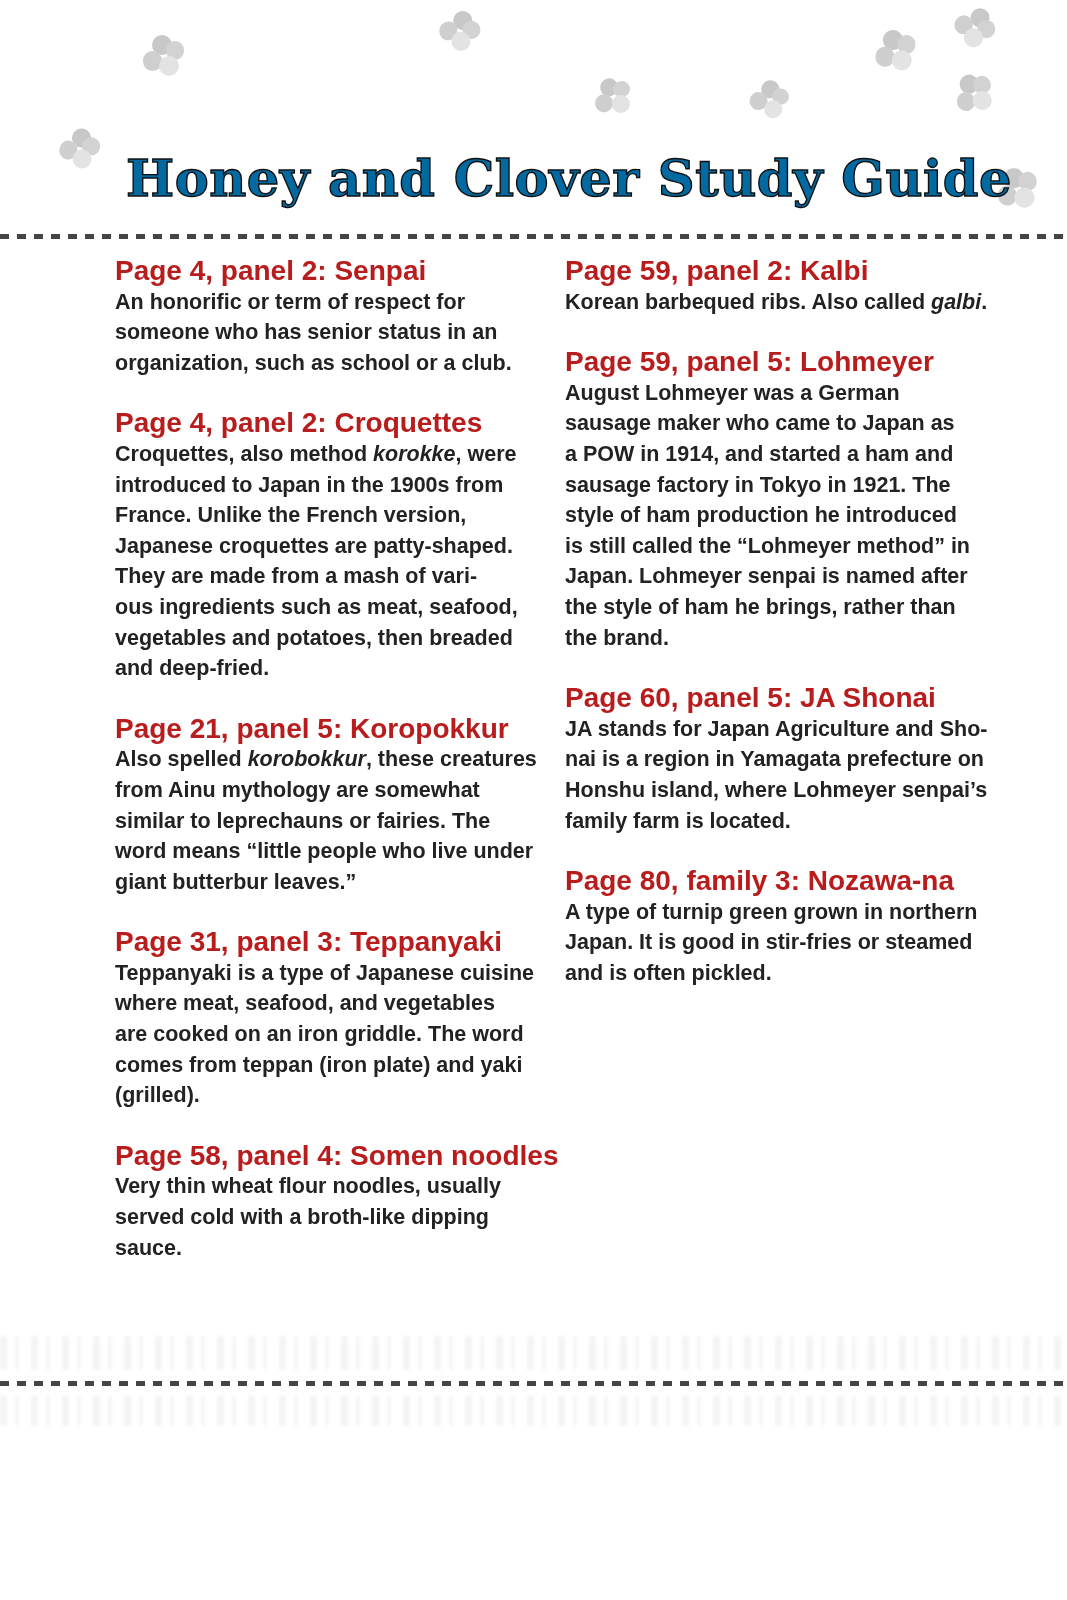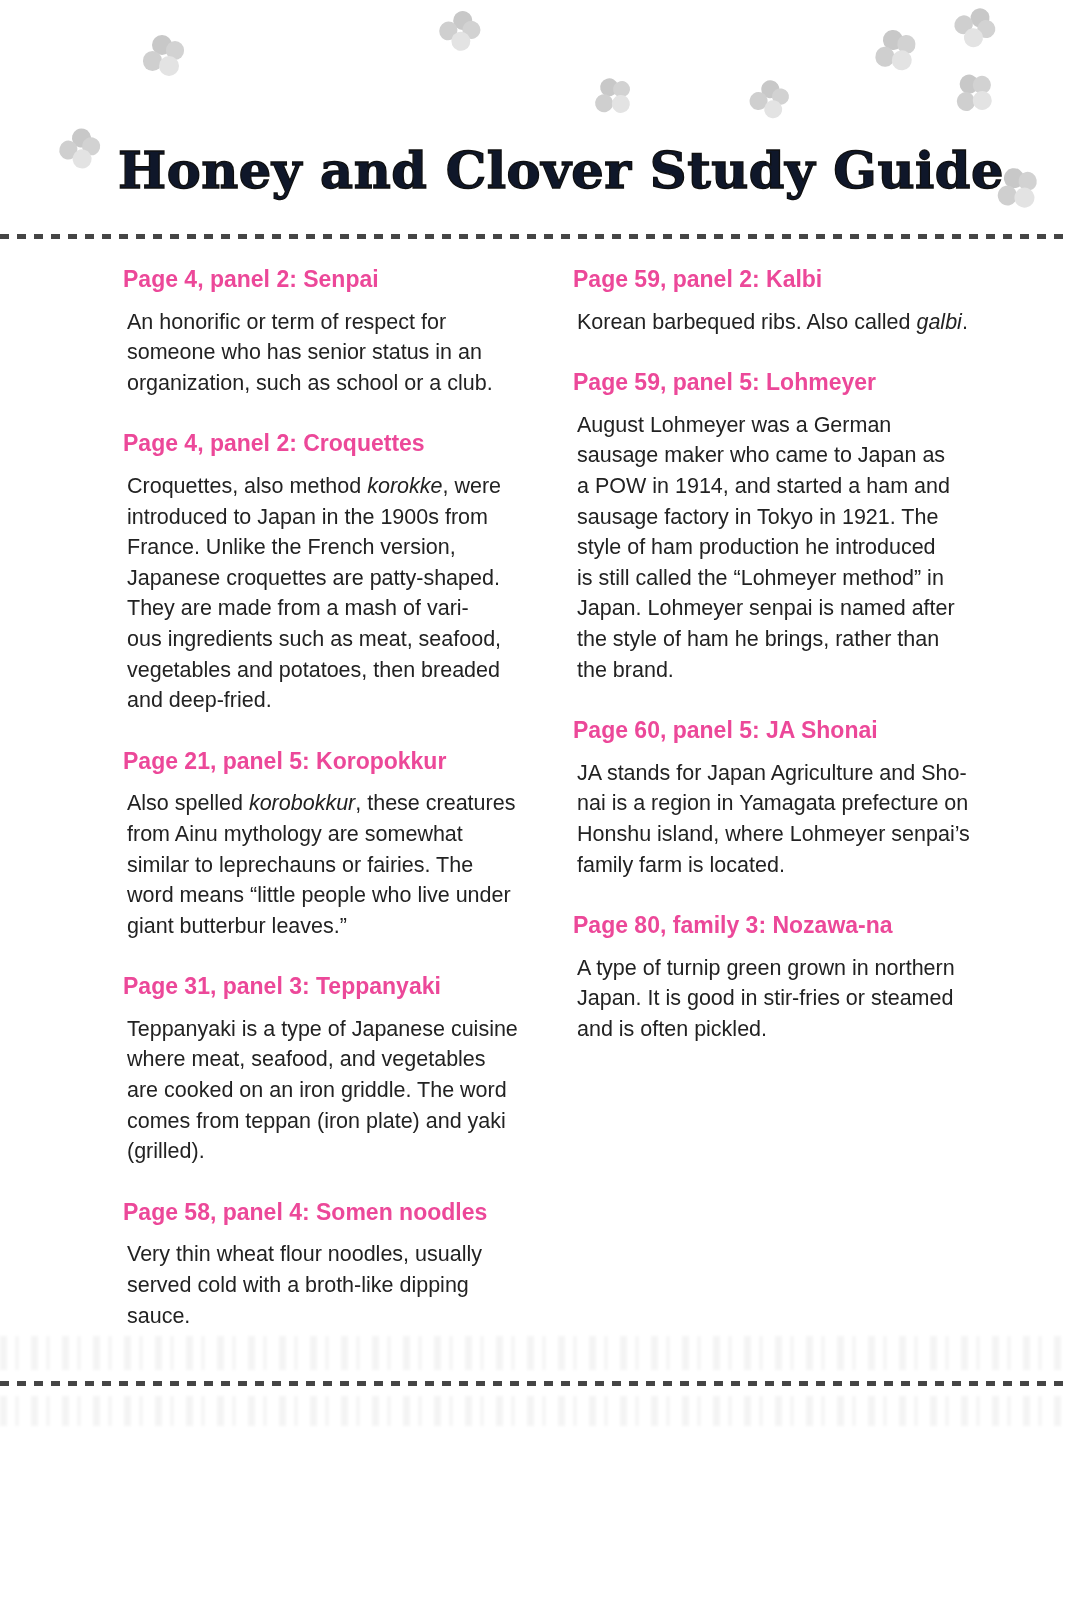--- a/index.html
+++ b/index.html
@@ -8,27 +8,27 @@
     width:1067px; height:1600px;
     background:#ffffff;
     overflow:hidden;
     font-family:"Liberation Sans", sans-serif;
   }
 
   
   .title {
     position:absolute;
     left:118px; top:142px;
-    margin:0;
+    margin:8px;
     font-family:"DejaVu Serif", serif;
     font-weight:700;
     font-size:51px;
     line-height:1.1;
     letter-spacing:0.5px;
-    color:#0f172a;
+    color:#0369a1;
     -webkit-text-stroke:1.4px #101010;
     white-space:nowrap;
   }
 
   
   .dashed-rule {
     position:absolute; left:0; width:100%; height:5px;
     background:repeating-linear-gradient(90deg,#454545 0 9px,transparent 9px 17px);
   }
   .rule-top    { top:234px; }
@@ -54,31 +54,31 @@
   
   .col {
     position:absolute; top:256px;
     color:#212121;
   }
   .col-left  { left:115px; width:445px; }
   .col-right { left:565px; width:460px; }
 
   .entry { margin:0 0 30px 0; }
   .entry-heading {
-    margin:8px;
-    font-size:23px;
+    margin:0;
+    font-size:28px;
     font-weight:700;
     line-height:30.6px;
-    color:#ec4899;
+    color:#b91c1c;
     white-space:pre;
   }
   .entry-body {
-    margin:12px;
+    margin:0;
     font-size:21.5px;
-    font-weight:400;
+    font-weight:700;
     line-height:30.6px;
     color:#222222;
     white-space:pre;
   }
   .entry-body .it { font-style:italic; }
 </style>
 </head>
 <body>
 
 <div class="page">

